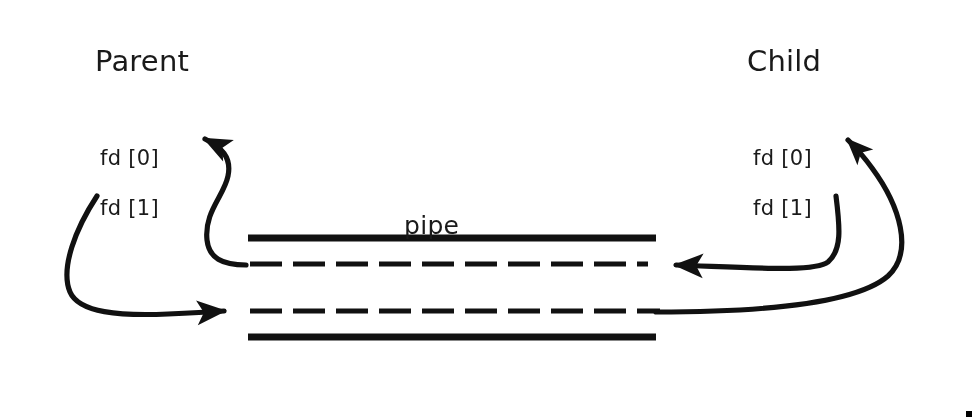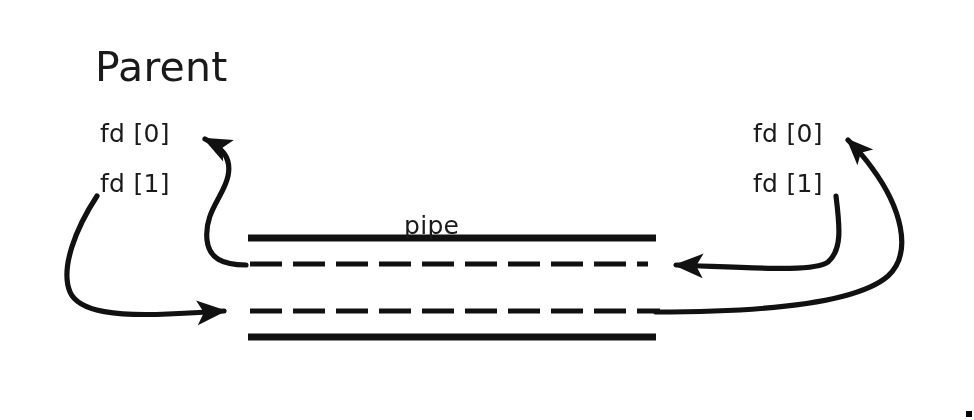--- a/index.html
+++ b/index.html
@@ -30,26 +30,27 @@
     height: 420px;
     display: block;
   }
   .lbl {
     position: absolute;
     white-space: nowrap;
     line-height: 1;
     color: #1a1a1a;
   }
   .heading {
-    font-size: 41px;
+    font-size: 29px;
     letter-spacing: 0.2px;
   }
   .fdlabel {
-    font-size: 25px;
+    font-size: 21px;
     letter-spacing: 0.3px;
+    margin-top: 27px;
   }
   .pipelabel {
     font-size: 25px;
     letter-spacing: 0.3px;
   }
   #corner-mark {
     position: absolute;
     background: #000000;
   }
 </style>
@@ -95,20 +96,21 @@
              C 192 313, 210 312, 224 311" fill="none" stroke="#111111" stroke-width="5.2" stroke-linecap="round" marker-end="url(#arrow-right)"></path>
 
     <path d="M 656 312
              C 760 312, 856 304, 888 276
              C 914 252, 900 206, 872 168
              C 862 154, 854 146, 848 140" fill="none" stroke="#111111" stroke-width="5.2" stroke-linecap="round" marker-end="url(#arrow-up-right)"></path>
   </svg>
 
   <div class="lbl heading" style="left:95px; top:47px;">Parent</div>
 
+  <div class="lbl heading" style="left:747px; top:47px;">Child</div>
 
   <div class="lbl fdlabel" style="left:100px; top:121px;">fd [0]</div>
 
   <div class="lbl fdlabel" style="left:100px; top:171px;">fd [1]</div>
 
   <div class="lbl fdlabel" style="left:753px; top:121px;">fd [0]</div>
 
   <div class="lbl fdlabel" style="left:753px; top:171px;">fd [1]</div>
 
   <div class="lbl pipelabel" style="left:404px; top:213px;">pipe</div>

